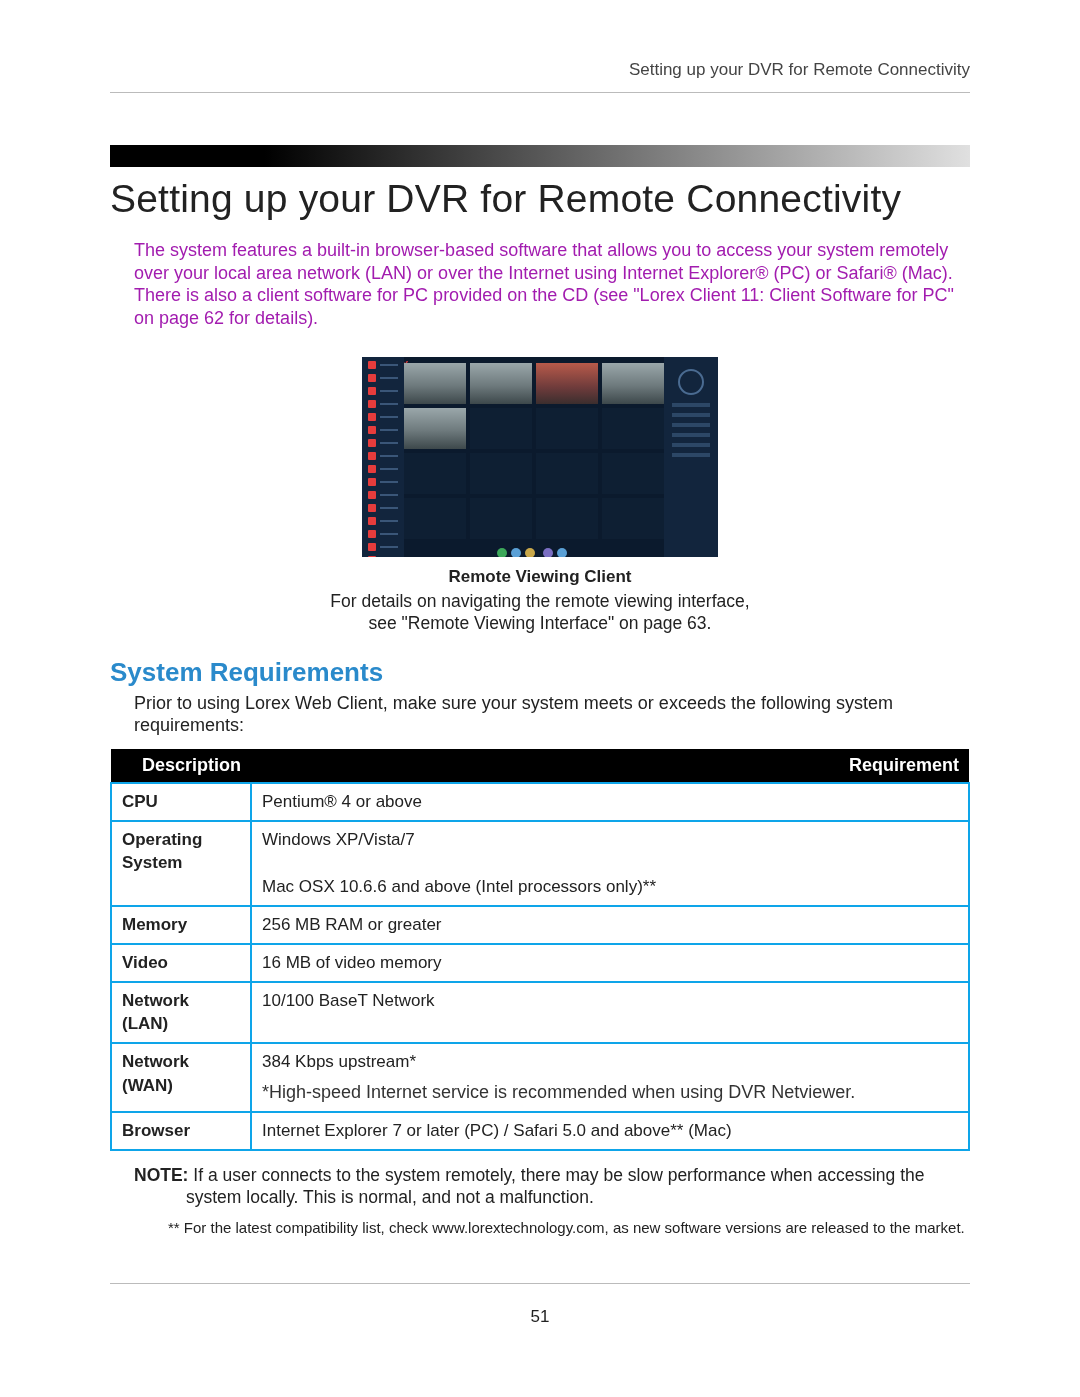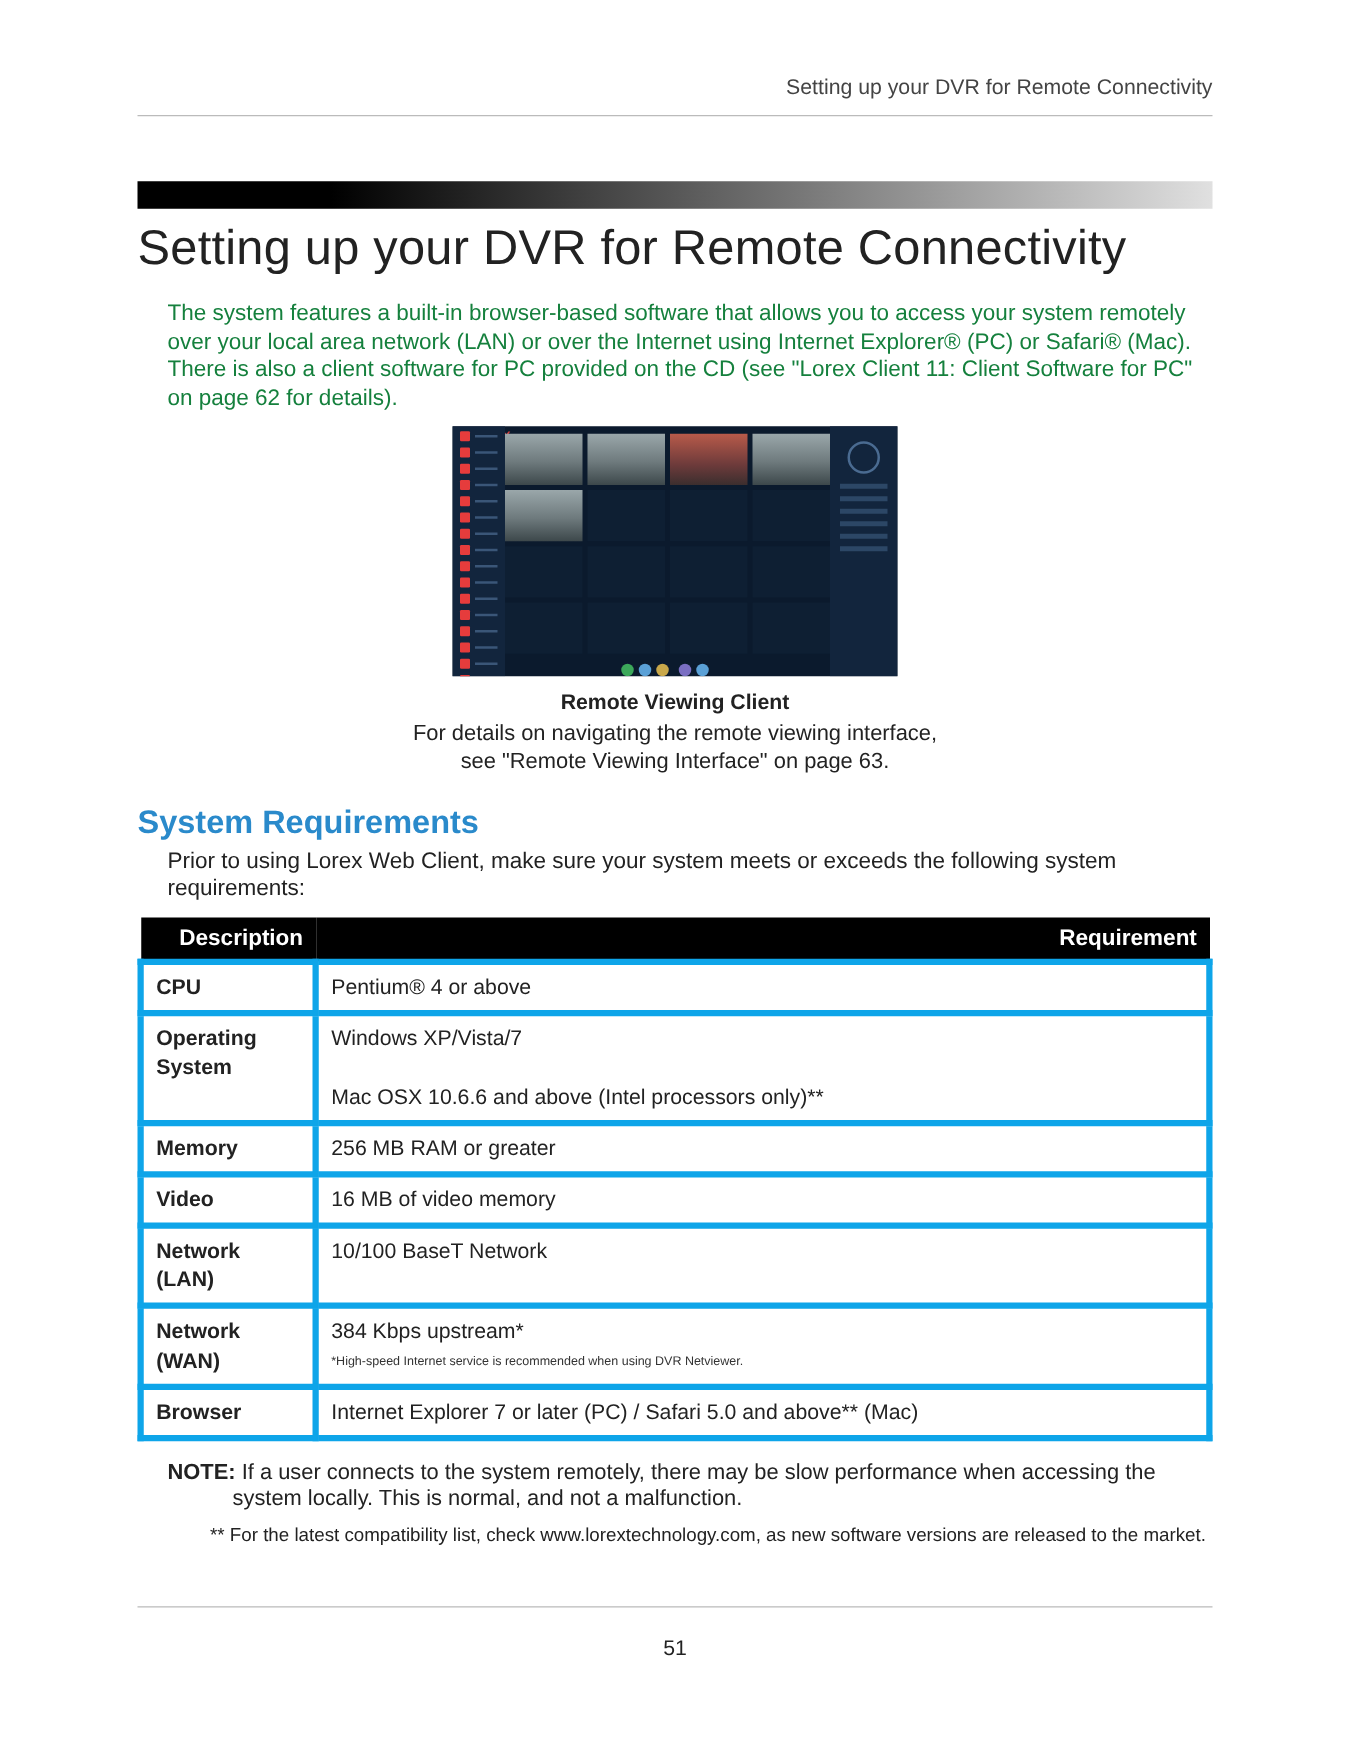--- a/index.html
+++ b/index.html
@@ -33,23 +33,23 @@
   h1.title {
     font-size: 39px;
     font-weight: 400;
     color: #222;
     margin: 10px 0 18px 0;
     letter-spacing: 0.2px;
   }
   .intro {
     font-size: 18px;
     line-height: 1.25;
-    color: #15803d;
+    color: #a21caf;
     padding-left: 24px;
-    margin-bottom: 12px;
+    margin-bottom: 28px;
   }
   .fig-wrap { text-align: center; margin: 8px 0 6px 0; }
   .fig {
     display: inline-block;
     width: 356px;
     height: 200px;
     background: #0b1a2d;
     position: relative;
     overflow: hidden;
   }
@@ -126,31 +126,31 @@
   }
   table.req th {
     background: #000;
     color: #fff;
     text-align: right;
     padding: 6px 10px;
     font-weight: bold;
     font-size: 18px;
   }
   table.req td {
-    border: 5px solid #0ea5e9;
+    border: 2px solid #0ea5e9;
     padding: 6px 10px;
     vertical-align: top;
     line-height: 1.4;
   }
   table.req td.desc {
     font-weight: bold;
     width: 140px;
   }
   table.req td .foot {
-    font-size: 10px;
+    font-size: 18px;
     color: #333;
     display: block;
     margin-top: 6px;
   }
   .note-block {
     padding-left: 24px;
     margin-top: 14px;
     font-size: 17.5px;
     line-height: 1.25;
     text-indent: -52px;

